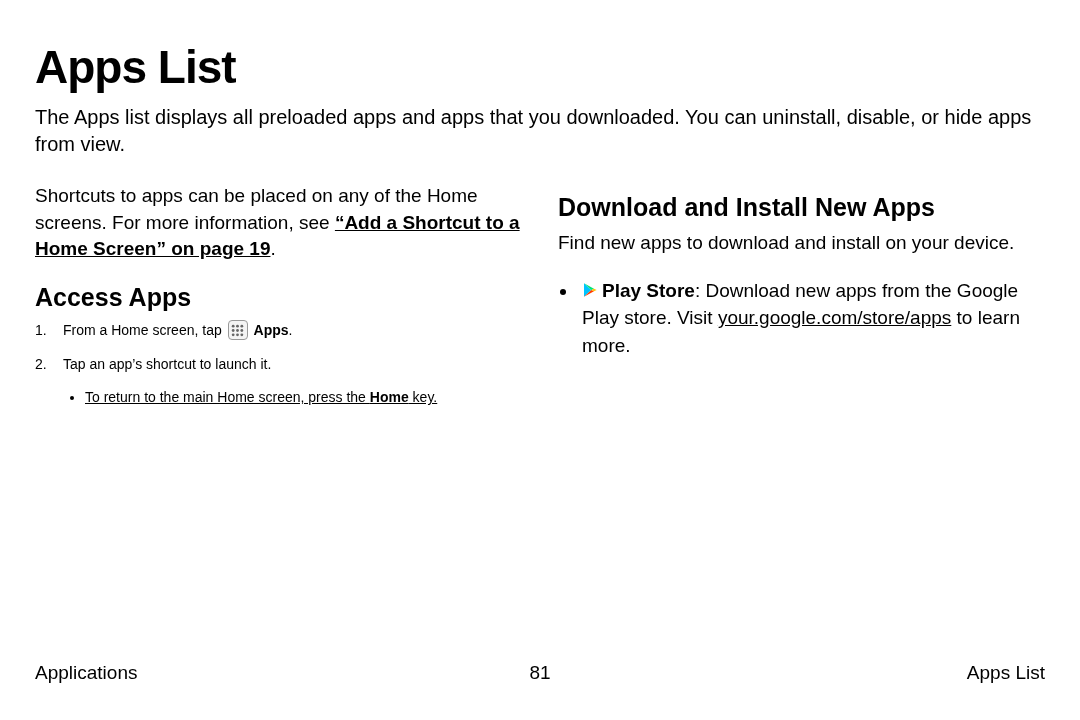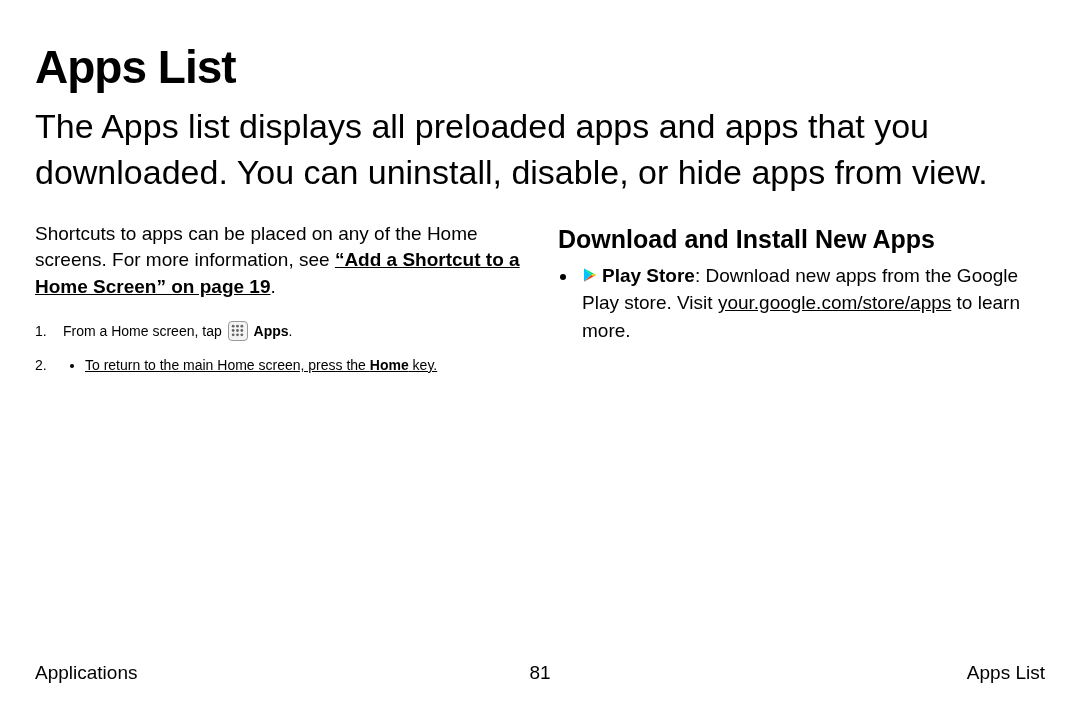--- a/index.html
+++ b/index.html
@@ -16,21 +16,21 @@
       background: #fff;
       color: #000;
     }
     .page-title {
       font-size: 46px;
       font-weight: 800;
       letter-spacing: -1px;
       margin-bottom: 10px;
     }
     .intro {
-      font-size: 34px;
+      font-size: 20px;
       line-height: 1.35;
       margin-bottom: 25px;
     }
     .columns {
       display: flex;
       gap: 36px;
     }
     .col {
       flex: 1;
     }
@@ -45,21 +45,21 @@
       line-height: 1.4;
       margin-bottom: 20px;
     }
     .ref-link {
       font-weight: 700;
       text-decoration: underline;
     }
     .section-heading {
       font-size: 25px;
       font-weight: 700;
-      margin-top: 4px;
+      margin-top: 10px;
       margin-bottom: 8px;
     }
     ol {
       list-style: none;
       counter-reset: item;
       padding-left: 0;
       font-size: 14px;
       line-height: 1.5;
     }
     ol > li {
@@ -144,51 +144,54 @@
 
 <h1 class="page-title">Apps List</h1>
 <p class="intro">The Apps list displays all preloaded apps and apps that you downloaded. You can uninstall, disable, or hide apps from view.</p>
 
 <div class="columns">
   <div class="col col-left">
     <p class="body-text">
       <span>Shortcuts to apps can be placed on any of the Home screens. For more information, see </span><span class="ref-link">“Add a Shortcut to a Home Screen” on page 19</span><span>.</span>
     </p>
 
+    <h2 class="section-heading">Access Apps</h2>
 
     <ol>
       <li>
         <span>From a Home screen, tap </span>
         <span class="apps-icon">
           <svg viewBox="0 0 12 12">
             <circle cx="2" cy="2" r="1.3" fill="#666"></circle>
             <circle cx="6" cy="2" r="1.3" fill="#666"></circle>
             <circle cx="10" cy="2" r="1.3" fill="#666"></circle>
             <circle cx="2" cy="6" r="1.3" fill="#666"></circle>
             <circle cx="6" cy="6" r="1.3" fill="#666"></circle>
             <circle cx="10" cy="6" r="1.3" fill="#666"></circle>
             <circle cx="2" cy="10" r="1.3" fill="#666"></circle>
             <circle cx="6" cy="10" r="1.3" fill="#666"></circle>
             <circle cx="10" cy="10" r="1.3" fill="#666"></circle>
           </svg>
         </span>
         <span class="bold">Apps</span><span>.</span>
       </li>
       <li>
+        <span>Tap an app’s shortcut to launch it.</span>
         <ul class="sub">
           <li>
             <span>To return to the main Home screen, press the </span><span class="bold">Home</span><span> key.</span>
           </li>
         </ul>
       </li>
     </ol>
   </div>
 
   <div class="col col-right">
     <h2 class="section-heading">Download and Install New Apps</h2>
+    <p class="body-text">Find new apps to download and install on your device.</p>
     <ul class="bul">
       <li>
         <span class="play-icon">
           <svg viewBox="0 0 24 24">
             <path d="M3 2 L3 22 L14 12 Z" fill="#00C4FF"></path>
             <path d="M3 2 L18 10 L14 12 Z" fill="#00E676"></path>
             <path d="M14 12 L18 14 L3 22 Z" fill="#FF3D00"></path>
             <path d="M14 12 L18 10 L22 12 L18 14 Z" fill="#FFC107"></path>
           </svg>
         </span><span class="bold">Play Store</span><span>: Download new apps from the Google Play store. Visit </span><span class="underline">your.google.com/store/apps</span><span> to learn more.</span>

